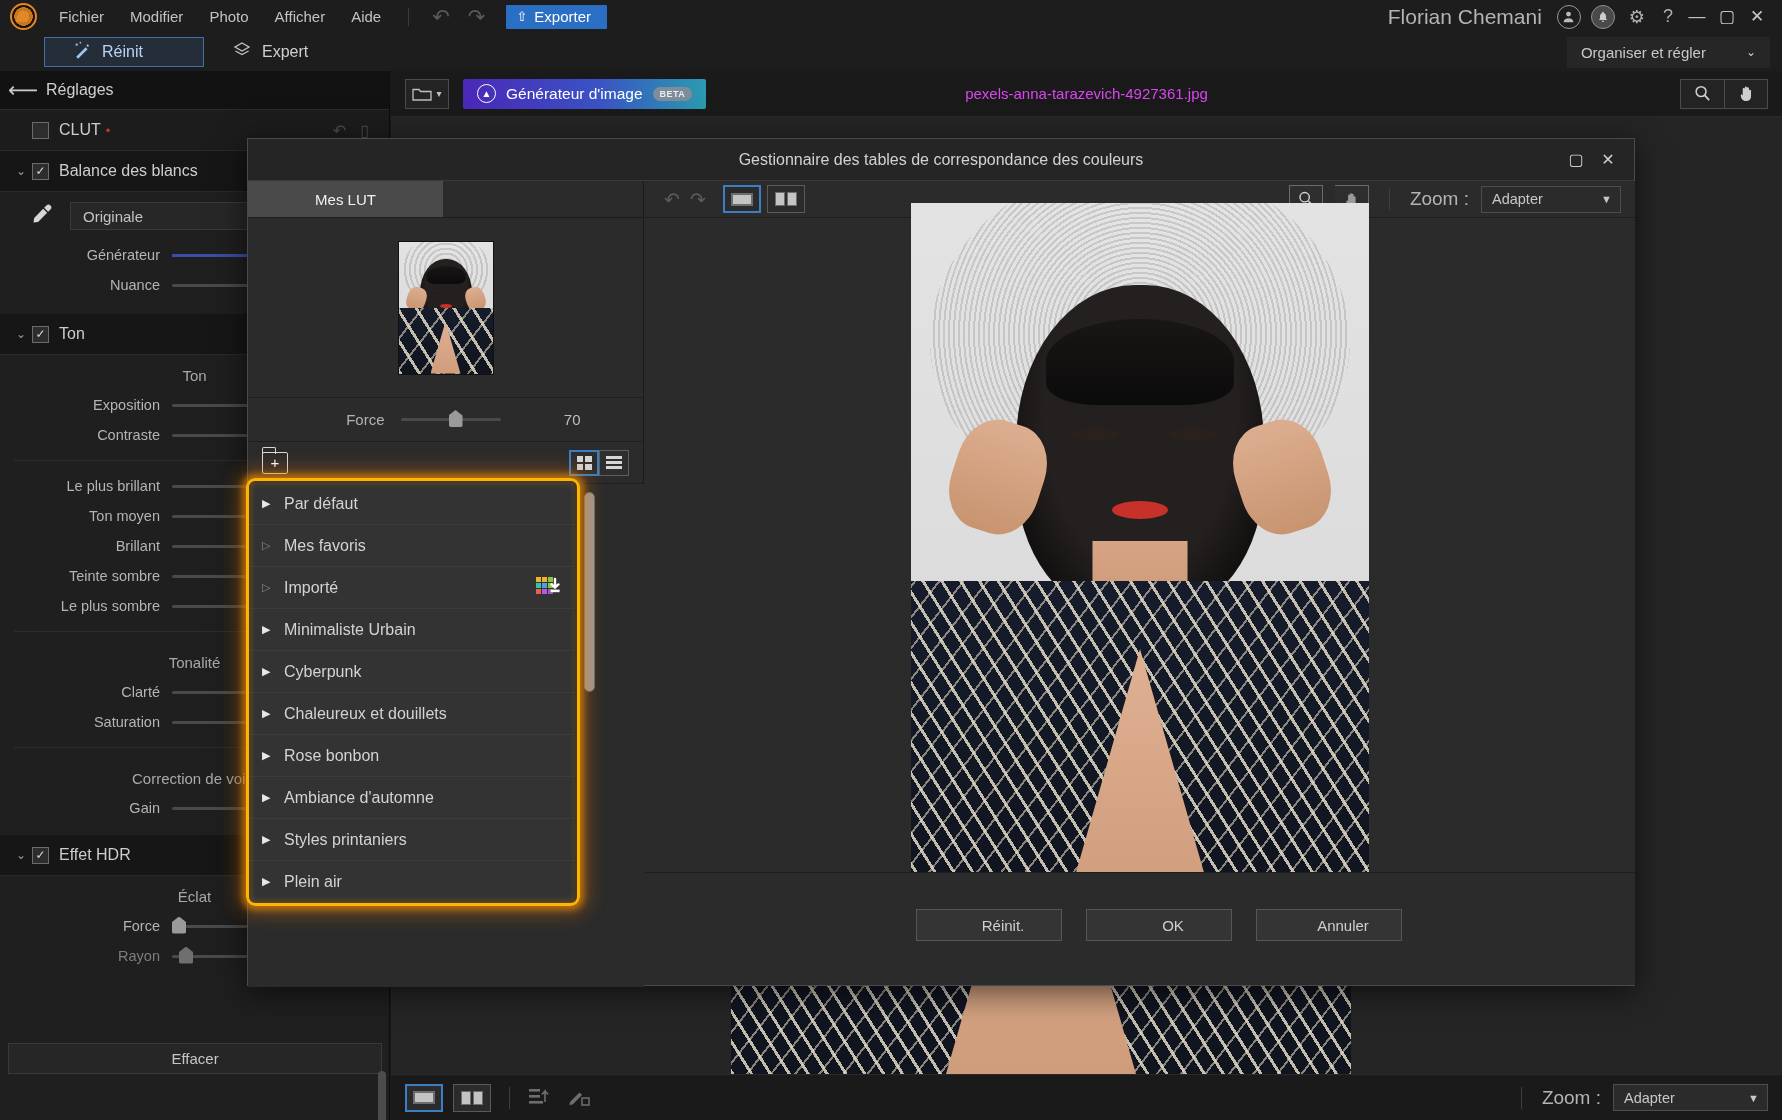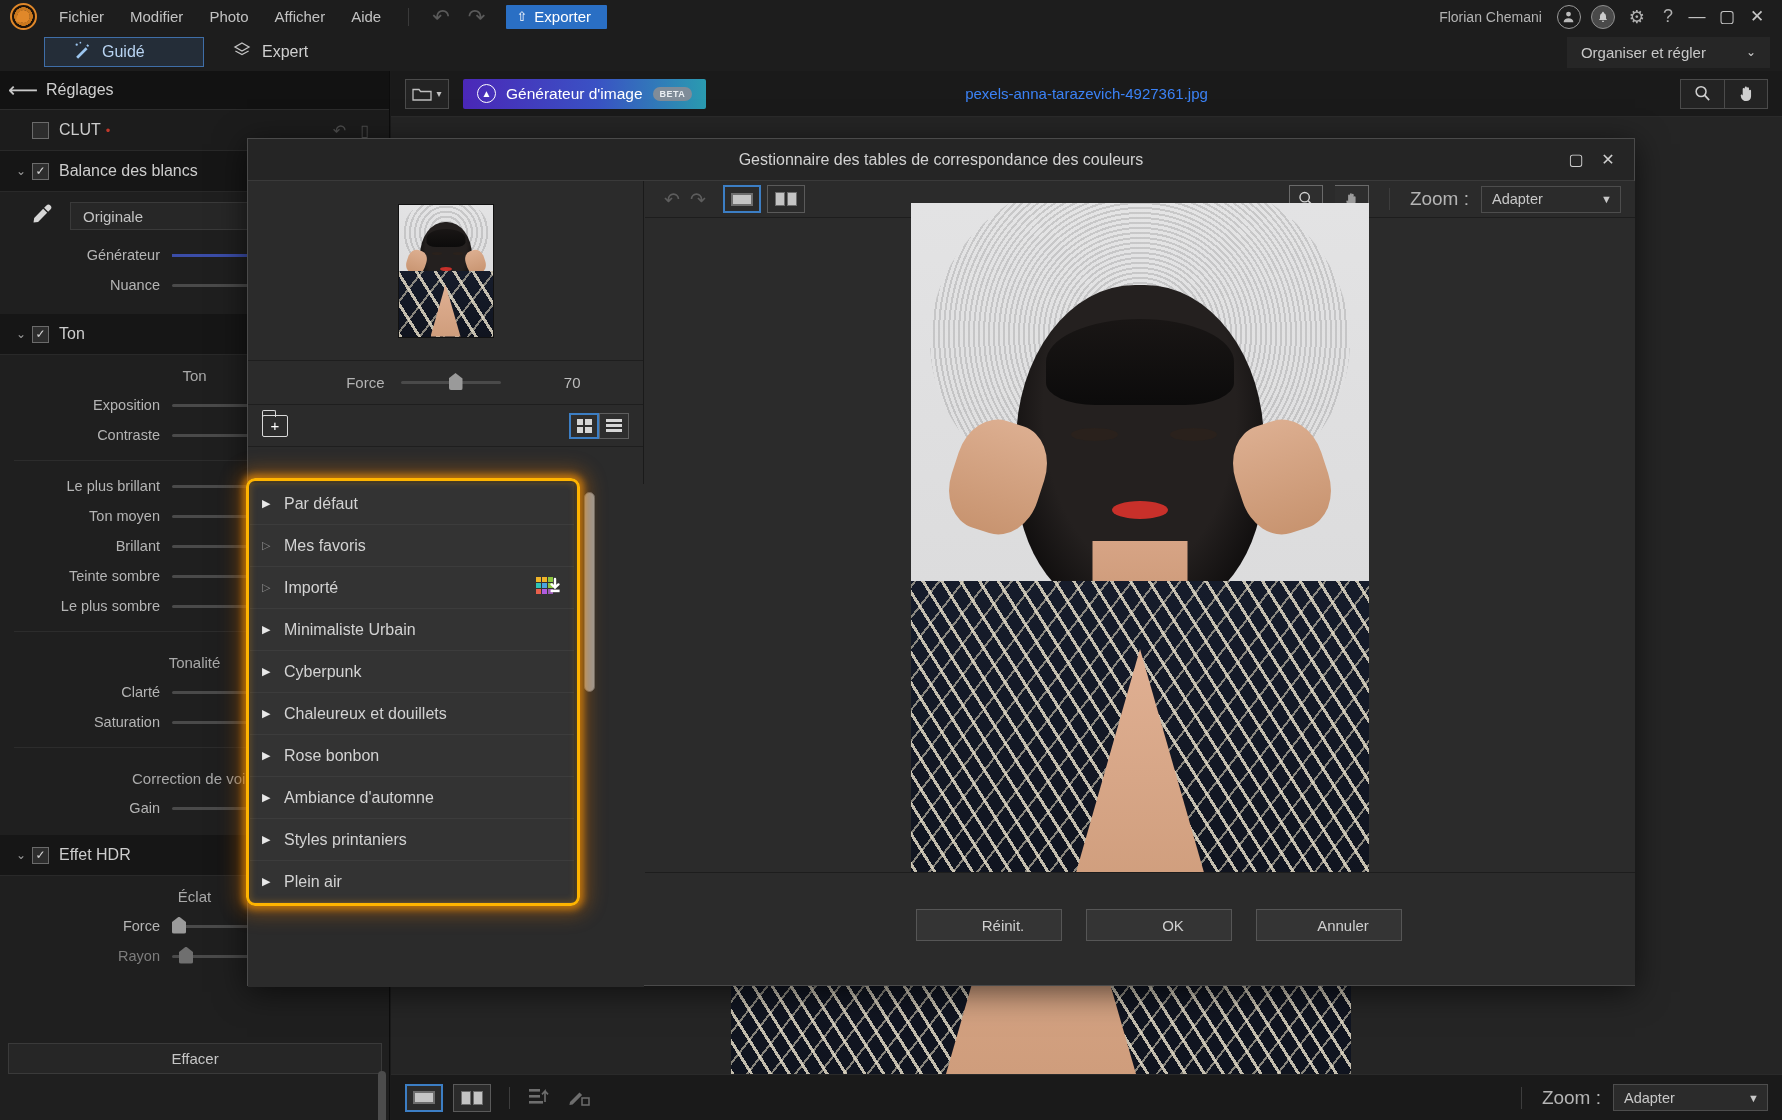--- a/index.html
+++ b/index.html
@@ -37,21 +37,21 @@
   .navarrow{ color:#5a5a5a; font-size:21px; padding:0 9px; }
   #export-btn{
     background:#2a6fc4; color:#fff; font-size:15px; height:24px;
     padding:0 16px 0 10px; display:flex; align-items:center; gap:7px;
     margin-left:12px; border-radius:1px;
   }
   #export-btn .upico{ font-size:13px; }
   #menu-right{
     margin-left:auto; display:flex; align-items:center; gap:0; padding-right:10px;
   }
-  #username{ color:#b3b3b3; font-size:14px; margin-right:10px; }
+  #username{ color:#b3b3b3; font-size:21px; margin-right:10px; }
   .circ-ico{
     width:24px;height:24px;border-radius:50%; border:1.6px solid #9a9a9a;
     display:inline-flex;align-items:center;justify-content:center; margin:0 5px;
     color:#9a9a9a; font-size:13px; position:relative;
   }
   .circ-ico.filled{ background:#4a4a4a; border-color:#8e8e8e; }
   .plainico{ color:#b0b0b0; font-size:18px; margin:0 9px; }
   .wbtn{ color:#c6c6c6; font-size:17px; width:30px; text-align:center; }
 
   
@@ -160,21 +160,21 @@
   }
   #genimg .circ{
     width:19px;height:19px;border-radius:50%;border:1.6px solid #fff;
     display:flex;align-items:center;justify-content:center;font-size:10px;
   }
   .beta{
     background:#7f8c99; color:#e9eef2; font-size:9px; font-weight:bold;
     border-radius:8px; padding:2px 7px; letter-spacing:.5px;
   }
   #filename{
-    position:absolute; left:0; right:0; text-align:center; font-size:15px; color:#3b82f6;
+    position:absolute; left:0; right:0; text-align:center; font-size:15px; color:#d946ef;
     pointer-events:none;
   }
   #tb-right{ margin-left:auto; display:flex; }
   #canvas-area{
     position:absolute; left:0; top:46px; width:1391px; height:957px;
     background:#252525; overflow:hidden;
   }
   #canvas-scroll-h{
     position:absolute; left:340px; top:44px; width:615px; height:7px;
     background:#9b9b9b; border-radius:4px;
@@ -421,21 +421,21 @@
 <div id="modebar">
   <div class="modetab active">
     <span>
       <svg width="19" height="19" viewBox="0 0 18 18">
           <path d="M3 15l9-9 1.8 1.8-9 9z" fill="#9cc6f0"></path>
           <path d="M12.6 4.2l1.2-1.2 1.5 1.5-1.2 1.2z" fill="#9cc6f0"></path>
           <circle cx="3.5" cy="3.5" r="1.1" fill="#9cc6f0"></circle>
           <circle cx="7" cy="1.6" r=".8" fill="#9cc6f0"></circle>
         </svg>
     </span>
-    <span>Guidé</span>
+    <span>Réinit</span>
   </div>
   <div class="modetab">
     <span>
       <svg width="20" height="20" viewBox="0 0 20 20">
           <path d="M10 3l7 4-7 4-7-4z" fill="none" stroke="#c4c4c4" stroke-width="1.3"></path>
           <path d="M3.4 11L10 14.6 16.6 11" fill="none" stroke="#c4c4c4" stroke-width="1.3"></path>
         </svg>
     </span>
     <span>Expert</span>
   </div>
@@ -677,20 +677,24 @@
 <div id="dialog">
   <div id="dlg-title">
     <div class="t">Gestionnaire des tables de correspondance des couleurs</div>
     <div class="wbtns">
       <span>▢</span>
       <span>✕</span>
     </div>
   </div>
 
   <div id="dlg-left">
+    <div id="tabbar">
+      <div class="tab">Mes LUT</div>
+      <div class="tabrest"></div>
+    </div>
 
     <div id="thumbwrap">
       <div id="thumb">
         <div class="portrait">
           <div class="p-bg"></div>
           <div class="p-hat" style="width:88px;height:74px;top:-8px;"></div>
           <div class="p-hair" style="width:52px;height:70px;top:17px;"></div>
           <div class="p-face" style="width:33px;height:47px;top:27px;"></div>
           <div class="p-bang" style="width:39px;height:18px;top:24px;"></div>
           <div class="p-eye" style="left:33px;top:47px;width:10px;height:3px;"></div>

